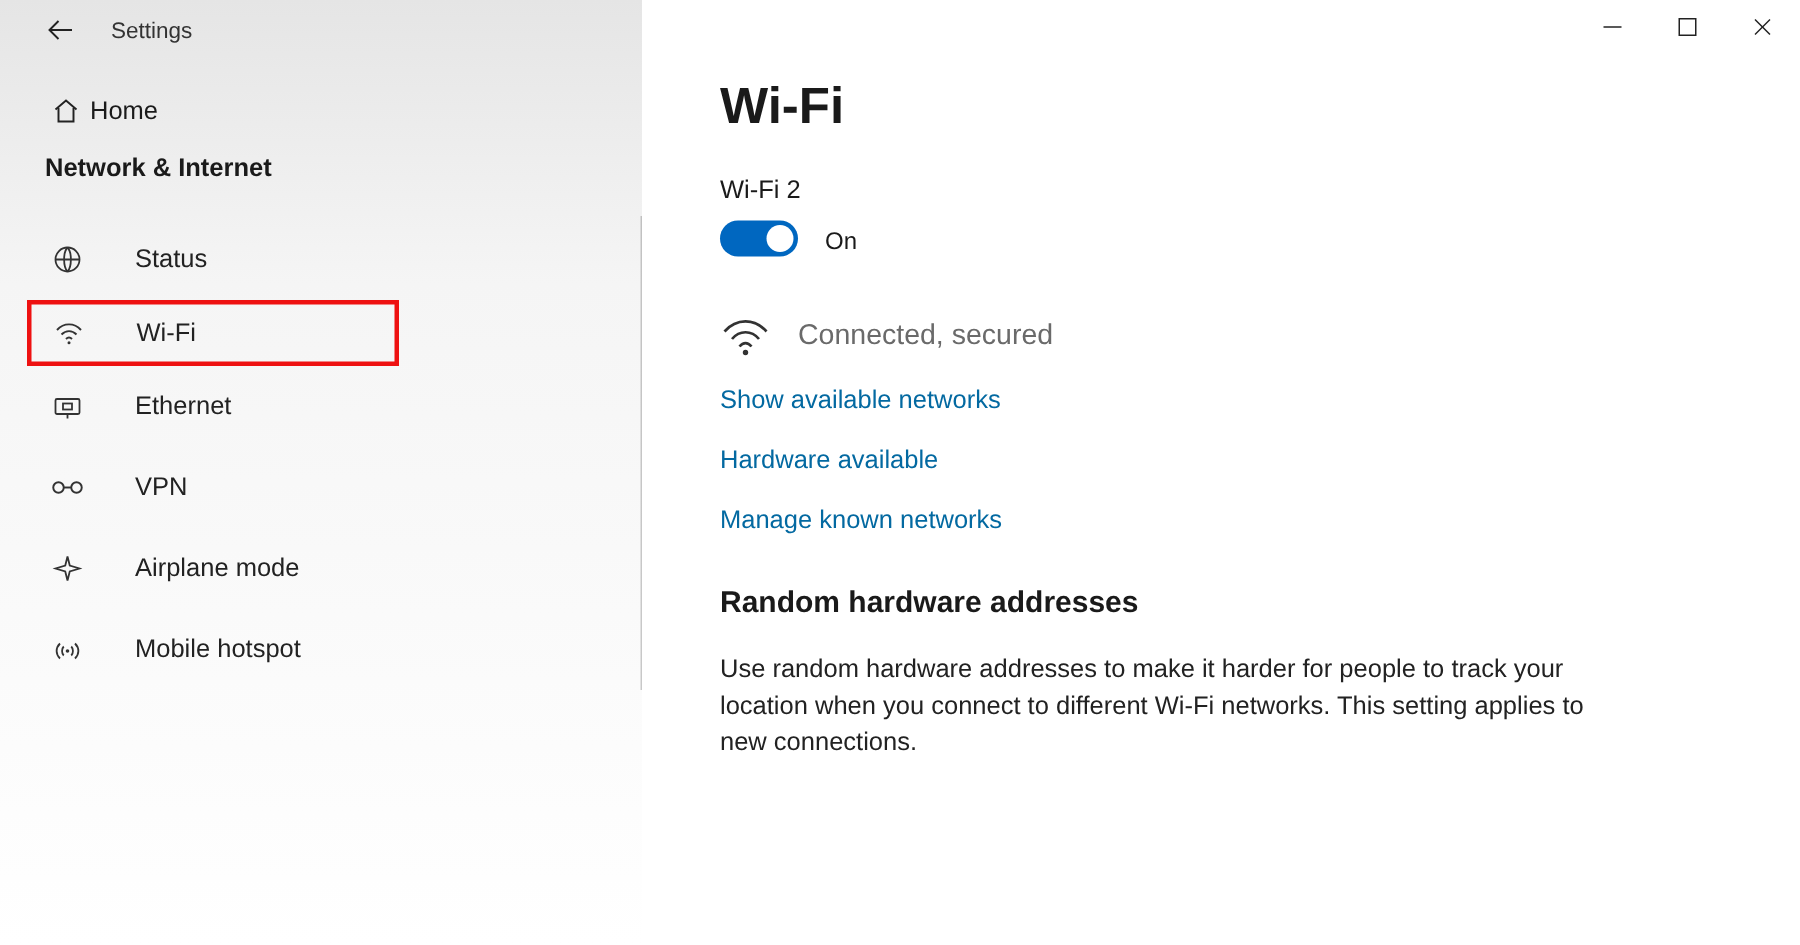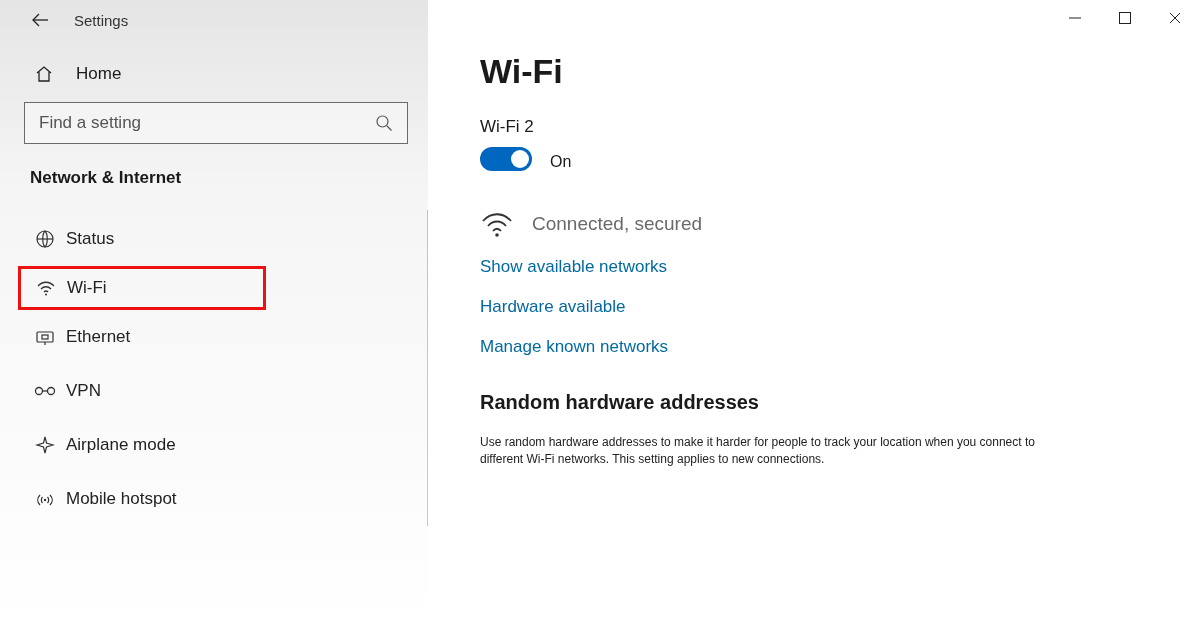--- a/index.html
+++ b/index.html
@@ -5,47 +5,47 @@
   * { box-sizing: border-box; margin: 0; padding: 0; }
   html, body { width: 1200px; height: 630px; overflow: hidden; font-family: "Segoe UI", Arial, sans-serif; background:#fff; color:#1a1a1a; }
   .window { display:flex; width:100%; height:100%; position:relative;border-radius:13px; }
   .caption-buttons { position:absolute; top:0; right:0; display:flex; }
   .caption-btn { width:50px; height:36px; display:flex; align-items:center; justify-content:center; font-size:14px; color:#222; }
   .caption-btn svg { stroke:#222; stroke-width:1; fill:none; }
   .sidebar { width:428px; height:100%; background:linear-gradient(180deg,#e5e5e5 0%,#f5f5f5 30%,#ffffff 100%); padding:10px 0 0 0; position:relative; }
   .sidebar-top { display:flex; align-items:center; gap:24px; padding:0 24px 6px 30px; }
   .back-icon { width:20px; height:20px; display:flex; align-items:center; justify-content:center; }
   .settings-label { font-size:15px; color:#333; }
-  .home-row { display:flex; align-items:center; gap:22px; padding:28px 0 18px 34px; font-size:17px; }
+  .home-row { display:flex; align-items:center; gap:6px; padding:28px 0 18px 34px; font-size:17px; }
   .home-icon { width:20px; height:20px; display:flex; align-items:center; justify-content:center; }
   .search-wrap { margin:0 20px 24px 24px; }
   .search-box { display:flex; align-items:center; border:1px solid #6a6a6a; background:rgba(255,255,255,0.35); height:42px; padding:0 14px; }
   .search-box input { flex:1; border:none; background:transparent; font-size:17px; color:#555; outline:none; }
   .search-box input::placeholder { color:#555; }
   .search-icon { width:18px; height:18px; color:#555; }
   .category { font-size:17px; font-weight:600; padding:0 0 22px 30px; }
   .nav { border-right:1px solid rgba(0,0,0,0.2); margin-left:0; padding-top:2px; }
-  .nav-item { display:flex; align-items:center; gap:10px; height:54px; padding-left:34px; font-size:17px; color:#222; cursor:pointer; }
+  .nav-item { display:flex; align-items:center; gap:34px; height:54px; padding-left:34px; font-size:17px; color:#222; cursor:pointer; }
   .nav-item.selected { border:3px solid #e11; width:248px; margin-left:18px; padding-left:14px; height:44px; }
   .nav-item .nicon { width:22px; height:22px; display:flex; align-items:center; justify-content:center; color:#333; }
   svg { display:block; }
 
   .main { flex:1; padding:52px 48px 0 52px; }
   .page-title { font-size:34px; font-weight:600; margin-bottom:26px; }
   .adapter-name { font-size:17px; margin-bottom:10px; }
   .toggle-row { display:flex; align-items:flex-end; gap:18px; margin-bottom:38px; }
   .toggle { width:52px; height:24px; border-radius:12px; background:#0067c0; position:relative; }
   .toggle .knob { position:absolute; right:3px; top:3px; width:18px; height:18px; border-radius:50%; background:#fff; }
   .toggle-label { font-size:16px; }
   .status-row { display:flex; align-items:center; gap:18px; margin-bottom:18px; }
   .wifi-big { width:34px; height:30px; }
   .status-text { font-size:19px; color:#6a6a6a; }
   .link { color:#0369a1; font-size:17px; margin-bottom:20px; display:block; cursor:pointer; }
   .section-title { font-size:20px; font-weight:600; margin:34px 0 20px 0; }
-  .body-text { font-size:12px; line-height:1.45; color:#222; max-width:580px; margin-bottom:22px; }
+  .body-text { font-size:17px; line-height:1.45; color:#222; max-width:580px; margin-bottom:22px; }
   .sub-label { font-size:16px; color:#222; }
 </style>
 </head>
 <body>
 
 <div class="window">
 
   <div class="caption-buttons">
     <div class="caption-btn">
       <svg width="14" height="14">
@@ -79,31 +79,20 @@
     <div class="home-row">
       <span class="home-icon">
         <svg width="20" height="20" viewBox="0 0 20 20" fill="none" stroke="#222" stroke-width="1.3">
             <path d="M3 9l7-6 7 6"></path>
             <path d="M5 8v9h10V8"></path>
           </svg>
       </span>
       <span>Home</span>
     </div>
 
-    <div class="search-wrap">
-      <div class="search-box">
-        <input type="text" placeholder="Find a setting" style="">
-        <span class="search-icon">
-          <svg width="18" height="18" viewBox="0 0 18 18" fill="none" stroke="#555" stroke-width="1.2">
-              <circle cx="7.5" cy="7.5" r="5.5"></circle>
-              <line x1="12" y1="12" x2="16.5" y2="16.5"></line>
-            </svg>
-        </span>
-      </div>
-    </div>
 
     <div class="category">Network &amp; Internet</div>
 
     <div class="nav">
       <div class="nav-item">
         <span class="nicon">
           <svg width="20" height="20" viewBox="0 0 20 20" fill="none" stroke="#333" stroke-width="1.2">
               <circle cx="10" cy="10" r="8"></circle>
               <path d="M2 10h16"></path>
               <path d="M10 2c3 3 3 13 0 16"></path>

